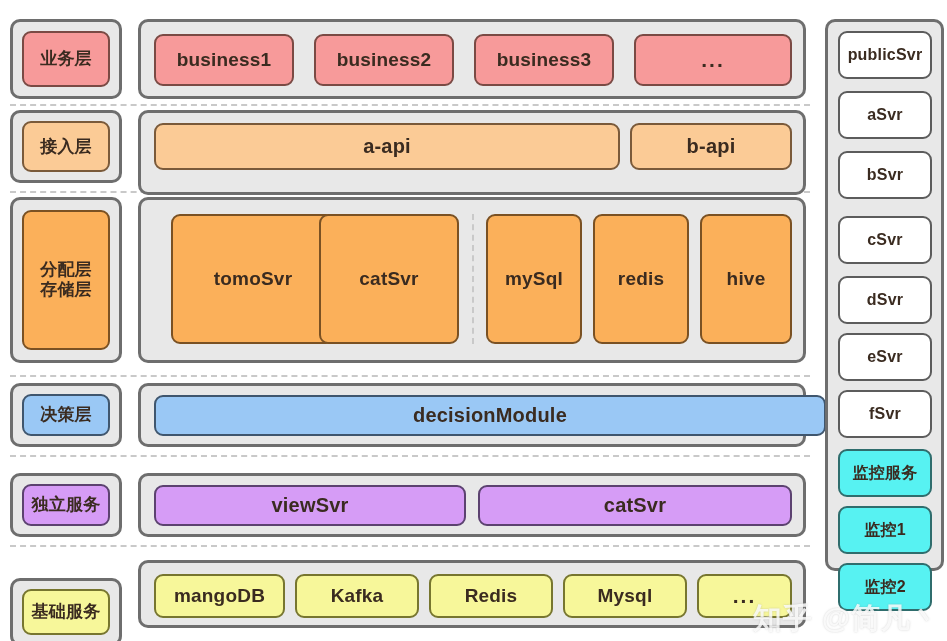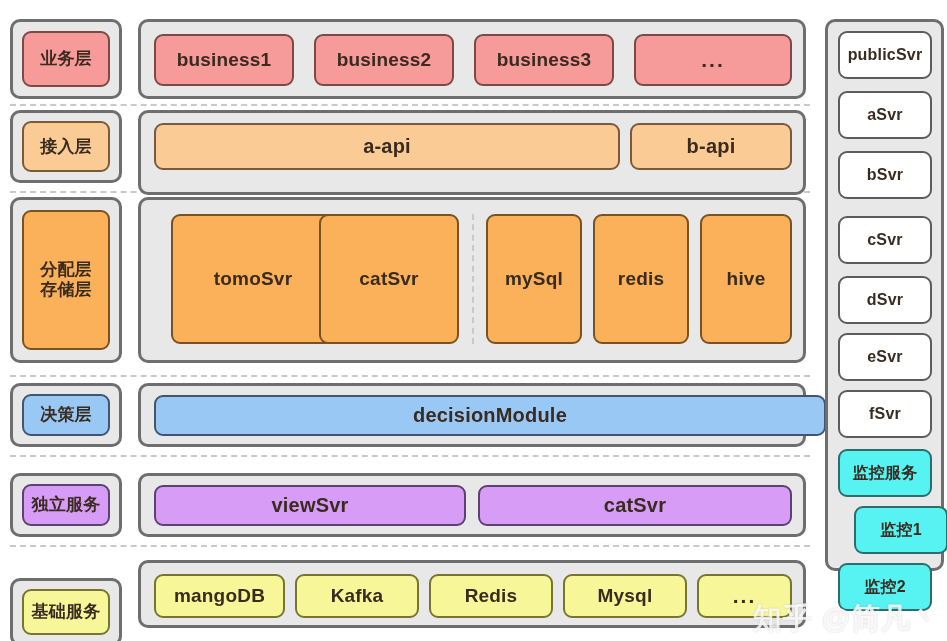--- a/index.html
+++ b/index.html
@@ -157,19 +157,19 @@
   <div class="panel" style="left:825px; top:19px; width:119px; height:552px;">
     <div class="cell c-white fz-side" style="left:10px; top:9px; width:94px; height:48px;">publicSvr</div>
     <div class="cell c-white fz-side" style="left:10px; top:69px; width:94px; height:48px;">aSvr</div>
     <div class="cell c-white fz-side" style="left:10px; top:129px; width:94px; height:48px;">bSvr</div>
     <div class="cell c-white fz-side" style="left:10px; top:194px; width:94px; height:48px;">cSvr</div>
     <div class="cell c-white fz-side" style="left:10px; top:254px; width:94px; height:48px;">dSvr</div>
     <div class="cell c-white fz-side" style="left:10px; top:311px; width:94px; height:48px;">eSvr</div>
     <div class="cell c-white fz-side" style="left:10px; top:368px; width:94px; height:48px;">fSvr</div>
 
     <div class="cell c-cyan fz-side" style="left:10px; top:427px; width:94px; height:48px;">监控服务</div>
-    <div class="cell c-cyan fz-side" style="left:10px; top:484px; width:94px; height:48px;margin-left:16px;">监控1</div>
+    <div class="cell c-cyan fz-side" style="left:10px; top:484px; width:94px; height:48px;">监控1</div>
     <div class="cell c-cyan fz-side" style="left:10px; top:541px; width:94px; height:48px;">监控2</div>
   </div>
 
   <div id="watermark">知乎 @简凡丶</div>
 
 </div>
 
 </body></html>

